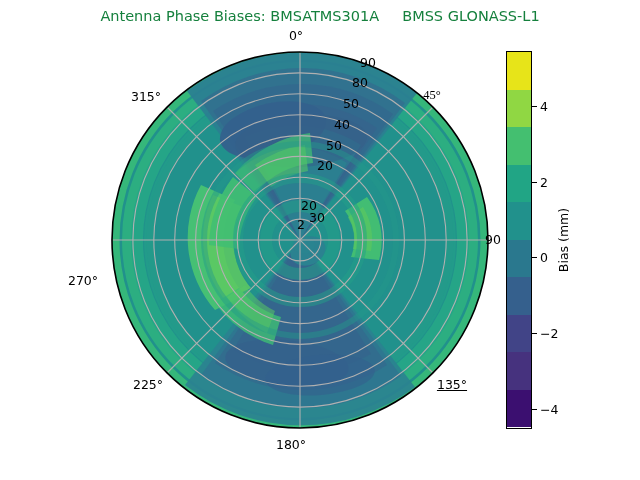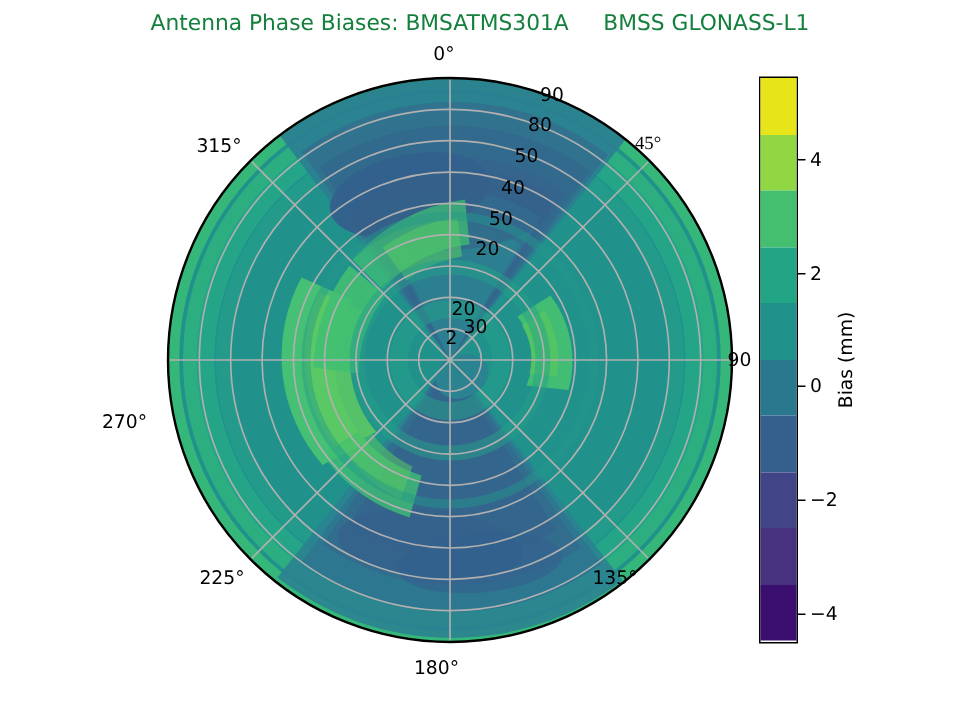--- a/index.html
+++ b/index.html
@@ -184,21 +184,21 @@
         <line x1="328" y1="62" x2="62" y2="328"></line>
       </g>
 
       <circle cx="195" cy="195" r="188" fill="none" stroke="#000000" stroke-width="1.6"></circle>
     </svg>
   </div>
 
   <div class="ang-label" style="left:283px;top:28px;width:26px;">0°</div>
   <div class="ang-label" style="left:415px;top:88px;width:34px;font-family:Liberation Serif, serif;">45°</div>
   <div class="ang-label" style="left:485px;top:232px;width:22px;text-align:left;">90</div>
-  <div class="ang-label" style="left:389px;top:377px;width:42px;">135°</div>
+  <div class="ang-label" style="left:431px;top:377px;width:42px;text-decoration:underline;">135°</div>
   <div class="ang-label" style="left:270px;top:437px;width:42px;">180°</div>
   <div class="ang-label" style="left:127px;top:377px;width:42px;">225°</div>
   <div class="ang-label" style="left:62px;top:232px;width:42px;margin-top:41px;">270°</div>
   <div class="ang-label" style="left:125px;top:89px;width:42px;">315°</div>
 
   <div class="rad-label" style="left:357px;top:55px;width:22px;">90</div>
   <div class="rad-label" style="left:349px;top:75px;width:22px;">80</div>
   <div class="rad-label" style="left:340px;top:96px;width:22px;">50</div>
   <div class="rad-label" style="left:331px;top:117px;width:22px;">40</div>
   <div class="rad-label" style="left:323px;top:138px;width:22px;">50</div>

